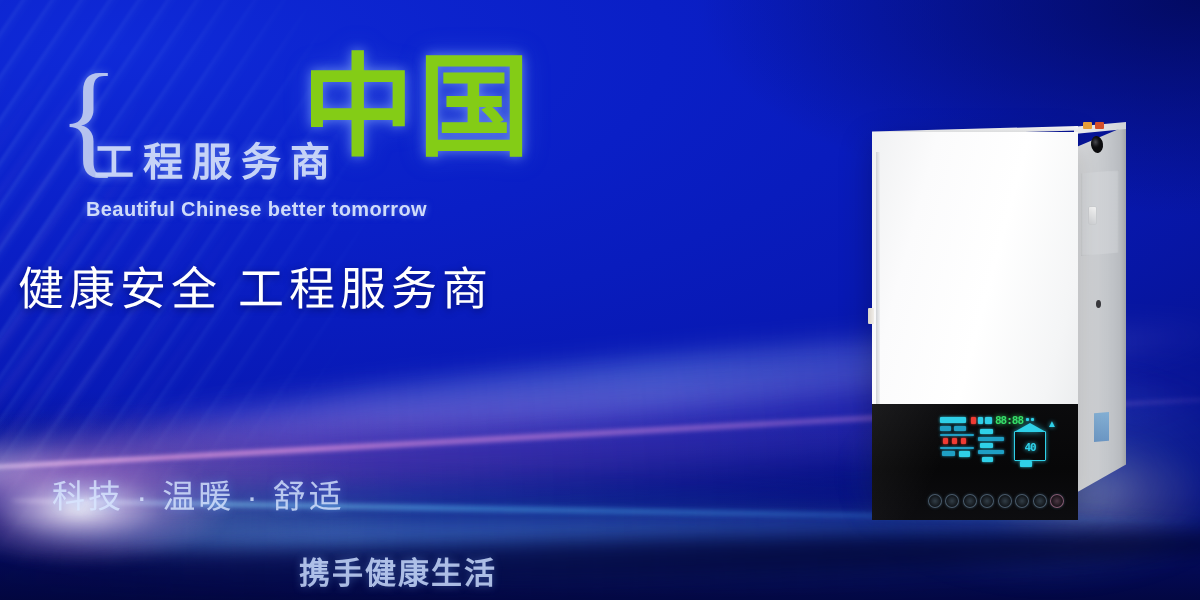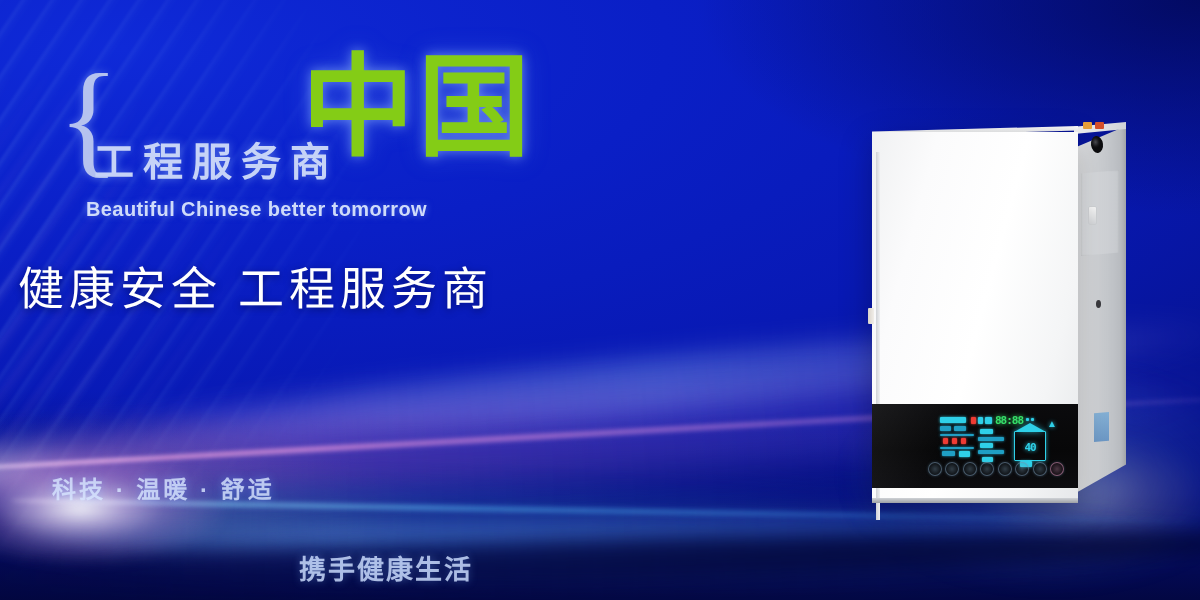--- a/index.html
+++ b/index.html
@@ -304,31 +304,31 @@
     letter-spacing: 3px;
     color: #ffffff;
     font-weight: 400;
     line-height: 1;
   }
 
   
   .tagline-1 {
     position: absolute;
     left: 52px; top: 470px;
-    font-size: 24px;
+    font-size: 33px;
     letter-spacing: 3px;
     color: rgba(216,230,255,.80);
-    font-weight: 700;
+    font-weight: 400;
     text-shadow: 0 0 10px rgba(120,170,255,.45);
     white-space: nowrap;
   }
   .tagline-2 {
     position: absolute;
     left: 299px; top: 548px;
-    font-size: 27px;
+    font-size: 31px;
     letter-spacing: 2px;
     color: rgba(205,222,255,.82);
     font-weight: 700;
     text-shadow: 0 0 9px rgba(120,170,255,.4);
     white-space: nowrap;
   }
 
   
   .product {
     position: absolute;
@@ -378,21 +378,21 @@
   .p-front-edge-l {
     position: absolute;
     left: 4px; top: 20px;
     width: 4px; height: 368px;
     background: linear-gradient(to right, #cfd2d6, #eff0f2);
   }
   
   .p-panel {
     position: absolute;
     left: 4px; top: 292px;
-    width: 206px; height: 84px;
+    width: 206px; height: 116px;
     background: linear-gradient(to bottom, #0b0b0d 0%, #070708 55%, #0d0d10 100%);
   }
   .p-panel-sheen {
     position: absolute; inset: 0;
     background: linear-gradient(118deg, rgba(255,255,255,.07) 0%, rgba(255,255,255,0) 38%);
   }
   
   .lcd {
     position: absolute;
     left: 68px; top: 12px;

